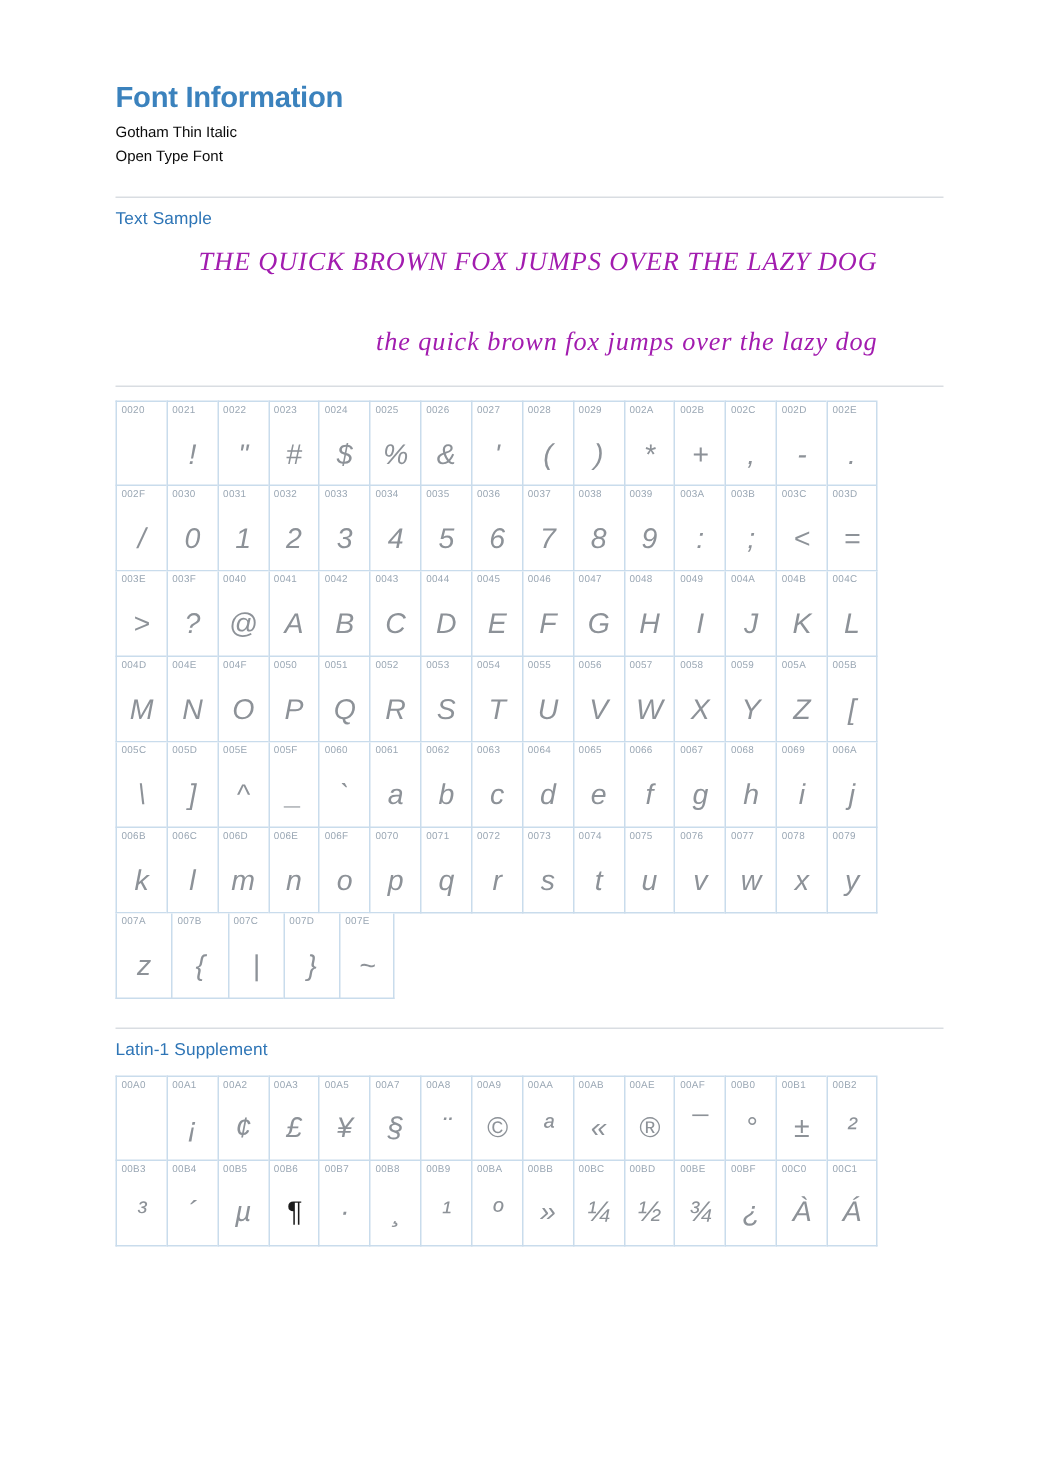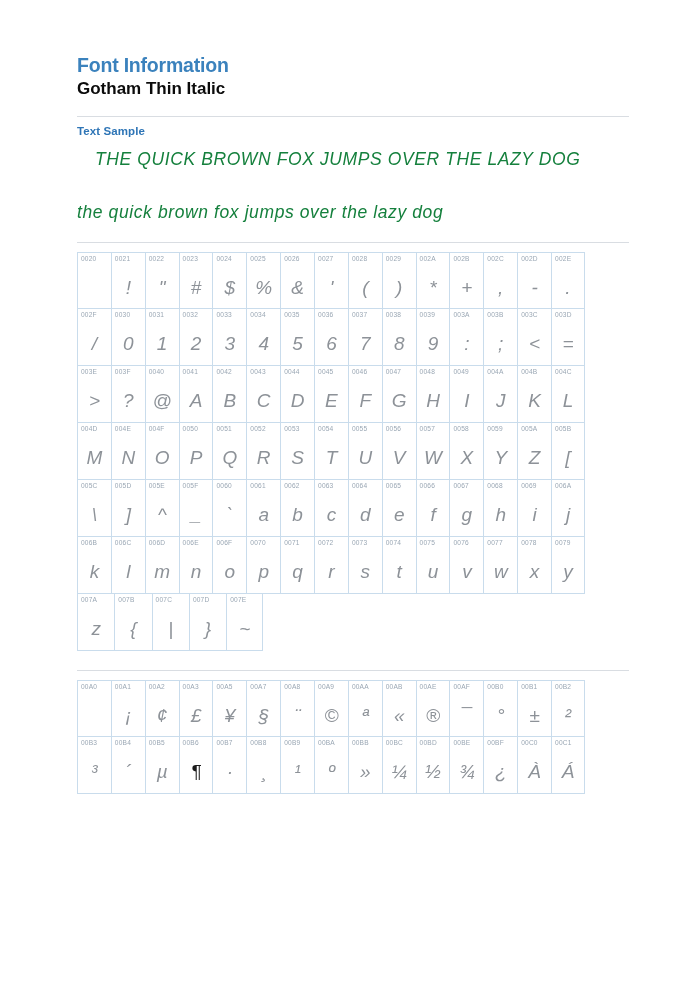--- a/index.html
+++ b/index.html
@@ -33,55 +33,55 @@
   
   .doc-title {
     font-size: 19.5px;
     font-weight: bold;
     color: #3b82bd;
     letter-spacing: -0.2px;
     margin: 0 0 5px 0;
     line-height: 1.1;
   }
   .meta-line {
-    font-size: 17px;
-    font-weight: bold;
+    font-size: 10px;
+    font-weight: normal;
     color: #0b0b0b;
     line-height: 15.4px;
     white-space: nowrap;
   }
 
   
   .section {
     margin-top: 19px;
   }
   .section-rule {
     border-top: 1px solid #d9dde2;
     width: 552px;
     height: 0;
     margin-bottom: 8px;
   }
   .section-title {
     font-size: 11.5px;
-    font-weight: bold;
+    font-weight: normal;
     color: #2e75b6;
     letter-spacing: 0.1px;
     line-height: 1.2;
   }
 
   
   .sample-block {
     margin-top: 10px;
   }
   .sample-line {
-    font-family: Liberation Sans, sans-serif;
+    font-family: Liberation Serif, serif;
     font-style: italic;
     font-weight: 300;
-    color: #15803d;
-    text-align: left;
+    color: #a21caf;
+    text-align: right;
     letter-spacing: 0.6px;
     white-space: nowrap;
   }
   .sample-upper {
     font-size: 17.5px;
     margin: 8px 0 0 0;
     padding-left: 18px;
   }
   .sample-lower {
     font-size: 17.5px;
@@ -146,20 +146,21 @@
 </style>
 </head>
 <body>
 
 <div class="page">
   <div class="content">
 
     <div>
       <div class="doc-title">Font Information</div>
       <div class="meta-line">Gotham Thin Italic</div>
+      <div class="meta-line">Open Type Font</div>
     </div>
 
     <div class="section">
       <div class="section-rule"></div>
       <div class="section-title">Text Sample</div>
       <div class="sample-block">
         <div class="sample-line sample-upper">THE QUICK BROWN FOX JUMPS OVER THE LAZY DOG</div>
         <div class="sample-line sample-lower">the quick brown fox jumps over the lazy dog</div>
       </div>
     </div>
@@ -559,20 +560,21 @@
             <div class="cell">
               <div class="cell-code">007E</div>
               <div class="cell-glyph">~</div>
             </div>
           </div>
         </div>
     </div>
 
     <div class="section">
       <div class="section-rule"></div>
+      <div class="section-title">Latin-1 Supplement</div>
       <div class="grid" id="grid-latin-1">
           <div class="grid-row">
             <div class="cell">
               <div class="cell-code">00A0</div>
               <div class="cell-glyph"> </div>
             </div>
             <div class="cell">
               <div class="cell-code">00A1</div>
               <div class="cell-glyph">¡</div>
             </div>

